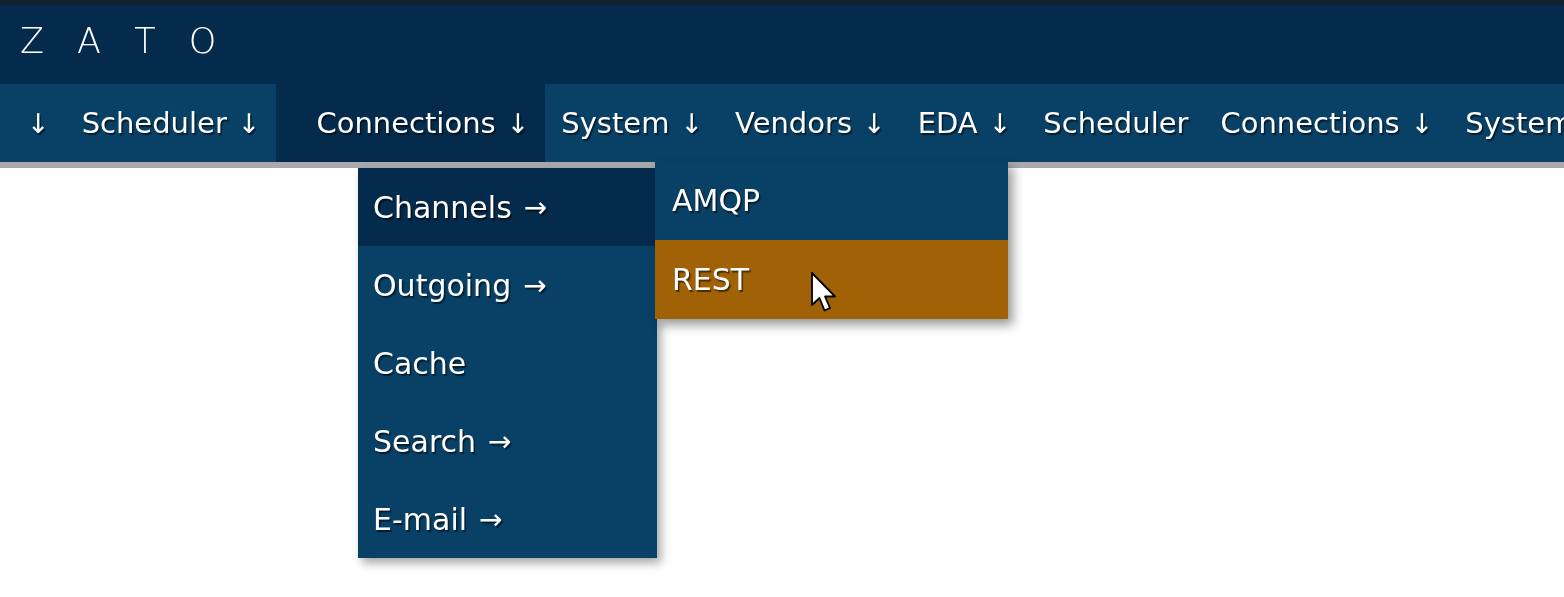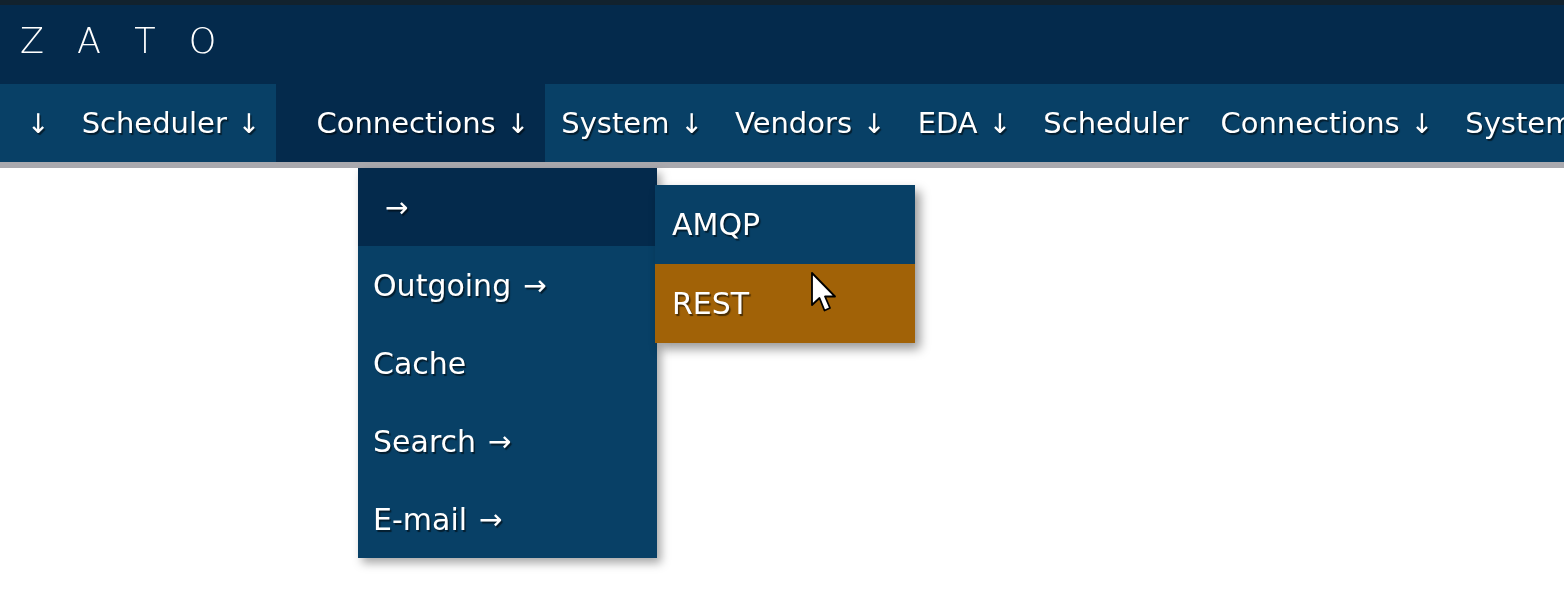--- a/index.html
+++ b/index.html
@@ -118,22 +118,22 @@
 
   .dropdown-item .arrow {
     margin-left: 12px;
     font-size: 28px;
   }
 
   
   .submenu {
     position: absolute;
     left: 655px;
-    top: 185px;
-    width: 260px;
+    top: 161px;
+    width: 353px;
     background: #084066;
     box-shadow: 5px 6px 10px rgba(0,0,0,0.40);
     z-index: 25;
   }
 
   .submenu-item {
     height: 79px;
     display: flex;
     align-items: center;
     padding-left: 17px;
@@ -214,20 +214,21 @@
       </div>
       <div class="menu-item">
         <span>System</span>
       </div>
     </div>
 
   <div class="page-body"></div>
 
   <div class="dropdown" id="dropdown">
       <div class="dropdown-item hover">
+        <span>Channels</span>
         <span class="arrow">→</span>
       </div>
       <div class="dropdown-item">
         <span>Outgoing</span>
         <span class="arrow">→</span>
       </div>
       <div class="dropdown-item">
         <span>Cache</span>
       </div>
       <div class="dropdown-item">

